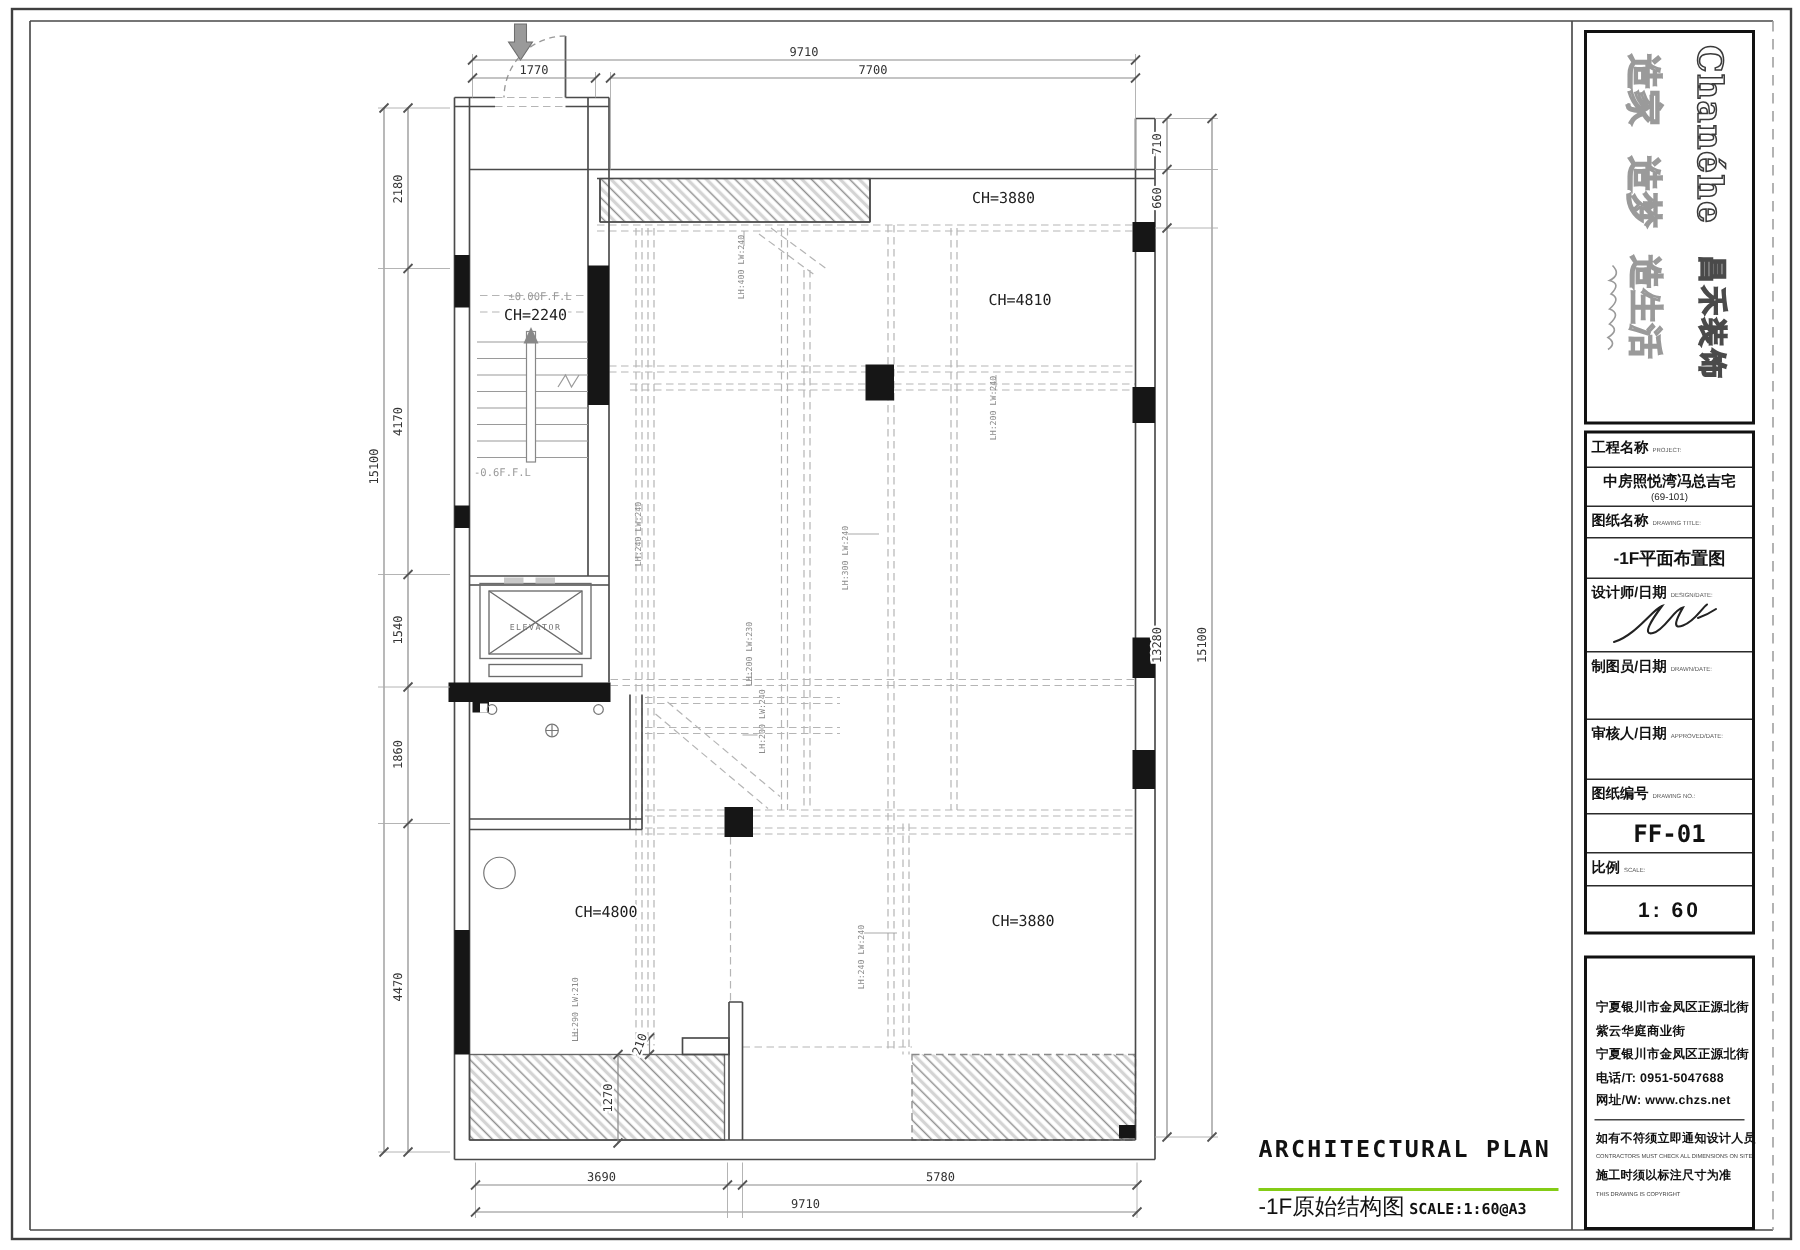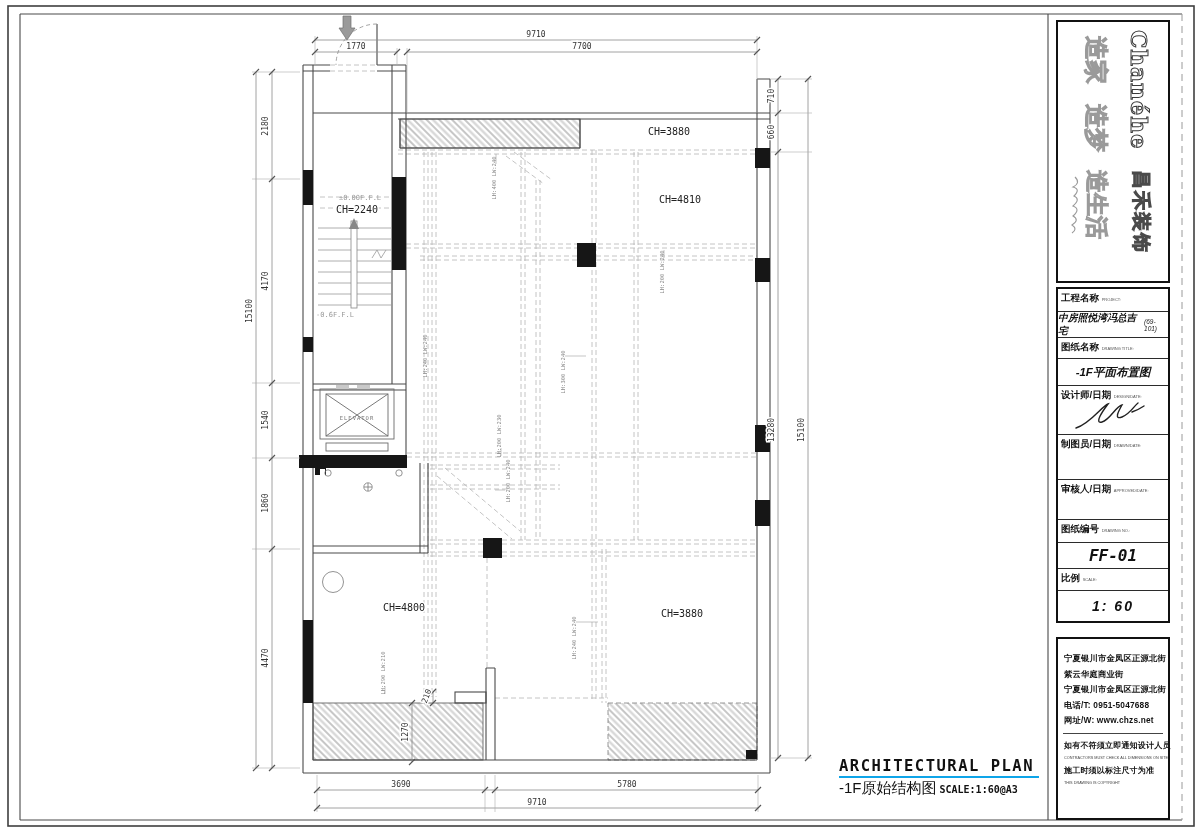--- a/index.html
+++ b/index.html
@@ -23,31 +23,31 @@
   .slogan{position:absolute;transform:rotate(90deg);transform-origin:0 0;
      font-family:"DejaVu Serif",serif;font-weight:bold;color:#fcfcfc;-webkit-text-stroke:0.9px #9a9a9a;}
   .sl1{left:1112px;top:36px;font-size:24px;}
   .sl2{left:1112px;top:104px;font-size:24px;}
   .sl3{left:1112px;top:170px;font-size:23px;}
   .info-box{top:287px;height:336px;display:flex;flex-direction:column;}
   .row{border-bottom:1px solid #2b2b2b;box-sizing:border-box;position:relative;flex:none;}
   .row:last-child{border-bottom:none;}
   .lblrow{padding:3px 3px 0 3px;font-size:9.5px;font-weight:bold;color:#111;}
   .lblrow .en{font-size:4px;font-weight:normal;color:#555;letter-spacing:0;}
-  .valrow{display:flex;flex-direction:row;align-items:center;justify-content:center;font-style:italic;}
+  .valrow{display:flex;flex-direction:column;align-items:center;justify-content:center;}
   .vmain{font-size:16px;font-weight:bold;color:#111;}
   .vsub{font-size:6.5px;color:#222;}
-  .addr-box{top:637px;height:183px;font-size:8.5px;color:#111;padding:14px 6px 0 6px;}
+  .addr-box{top:637px;height:183px;font-size:8.5px;color:#111;padding:27px 6px 0 6px;}
   .addr-box .ln{margin-bottom:4.6px;white-space:nowrap;font-weight:bold;font-size:8.3px;letter-spacing:0.2px;}
   .addr-div{border-top:1.5px solid #444;margin:7px -1px 6px -1px;}
   .tinyen{font-size:3.8px;color:#444;margin:1px 0 5px 0;white-space:nowrap;}
   
   .plan-title{left:839px;top:757px;width:200px;}
   .pt-en{font-family:"DejaVu Sans Mono",monospace;font-size:15.5px;font-weight:bold;color:#111;
-         letter-spacing:1.5px;border-bottom:2px solid #0ea5e9;padding-bottom:1px;white-space:nowrap;}
+         letter-spacing:1.5px;border-bottom:2px solid #84cc16;padding-bottom:17px;white-space:nowrap;}
   .pt-row{display:flex;align-items:baseline;gap:3px;margin-top:1px;}
   .pt-cn{font-size:15px;font-weight:normal;color:#111;white-space:nowrap;}
   .pt-scale{font-family:"DejaVu Sans Mono",monospace;font-size:10px;font-weight:bold;color:#111;white-space:nowrap;}
 </style>
 </head>
 <body>
 
 <div class="page">
 
 <svg class="abs" style="left:0;top:0" width="1200" height="833" viewBox="0 0 1200 833">

